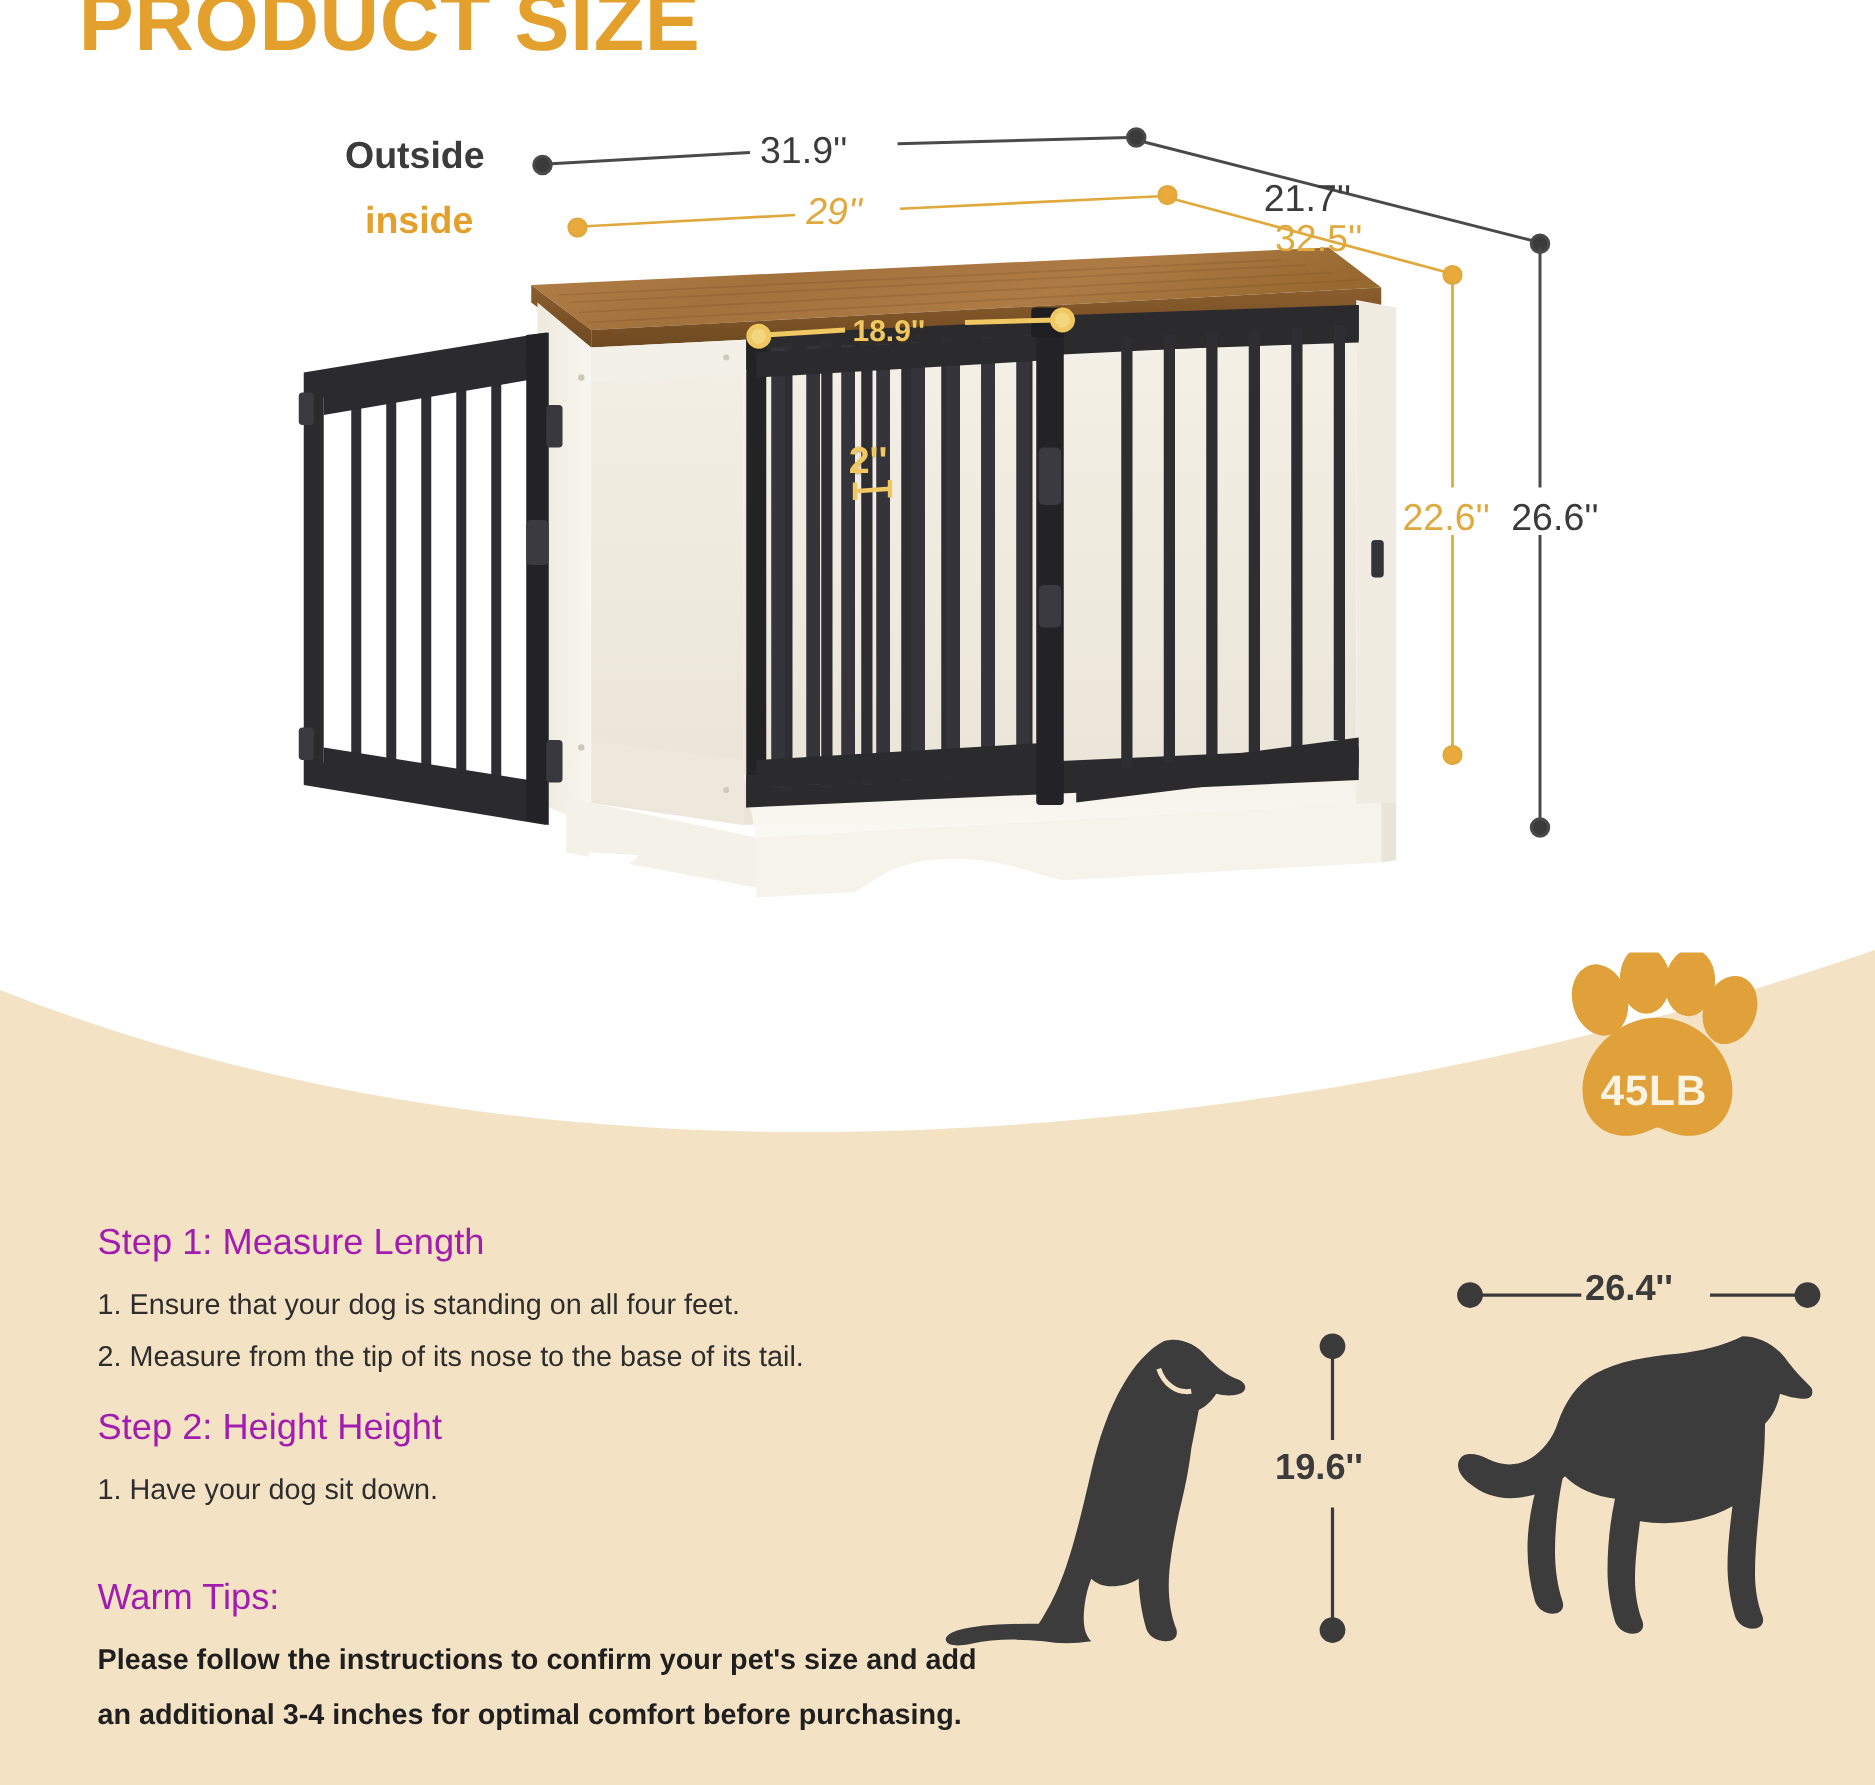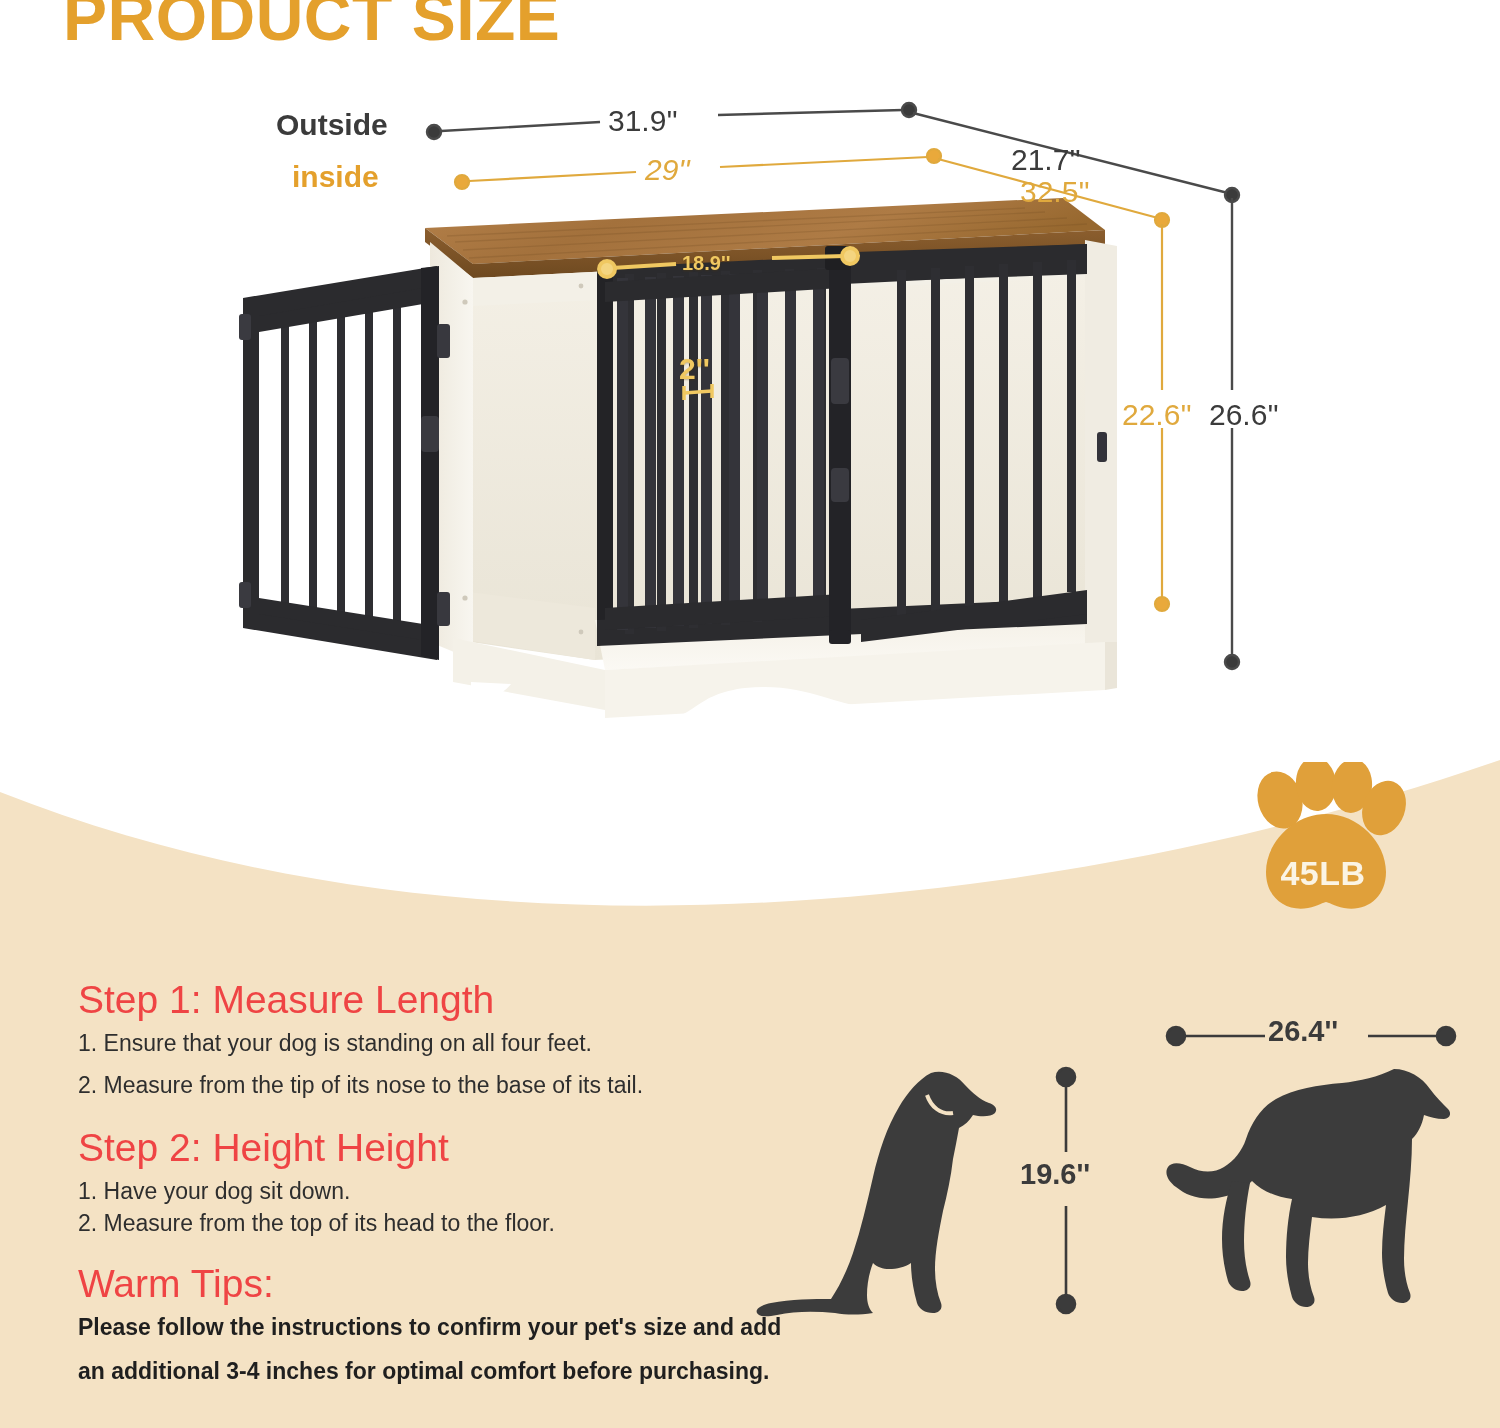--- a/index.html
+++ b/index.html
@@ -29,39 +29,39 @@
   .dim-text{position:absolute;font-size:30px;white-space:nowrap;}
   .dim-dark{color:#3B3B3B;}
   .dim-gold{color:#E0A93D;}
 
   .t-319{left:608px;top:104px;}
   .t-29{left:645px;top:153px;font-style:italic;}
   .t-217{left:1011px;top:143px;}
   .t-191{left:1020px;top:175px;}
   .t-226{left:1122px;top:398px;}
   .t-266{left:1209px;top:398px;}
-  .t-189{left:682px;top:252px;font-size:20px;font-weight:bold;color:#F0C861;text-shadow:0 1px 2px rgba(90,60,0,.35);}
+  .t-189{left:682px;top:252px;font-size:24px;font-weight:bold;color:#F0C861;text-shadow:0 1px 2px rgba(90,60,0,.35);}
   .t-2ft{left:679px;top:352px;font-size:30px;font-weight:bold;color:#F0C861;text-shadow:0 1px 2px rgba(90,60,0,.35);}
 
   
   .vec{position:absolute;left:0;top:0;width:1500px;height:1428px;pointer-events:none;}
 
   
   .paw{position:absolute;left:1238px;top:762px;width:170px;height:160px;}
   .paw .lb{
     position:absolute;left:0;top:92px;width:170px;text-align:center;
     font-size:34px;font-weight:bold;color:#FBF4E4;letter-spacing:0.5px;
   }
 
   
   .howto{
     position:absolute;left:78px;top:916px;
     font-size:38px;font-weight:bold;color:#E4A02C;white-space:nowrap;
   }
-  .step-h{position:absolute;left:78px;font-size:39px;color:#ef4444;white-space:nowrap;}
+  .step-h{position:absolute;left:78px;font-size:29px;color:#a21caf;white-space:nowrap;}
   .step-l{position:absolute;left:78px;font-size:23px;color:#2E2E2E;white-space:nowrap;}
   .s1h{top:978px;}
   .s1a{top:1030px;}
   .s1b{top:1072px;}
   .s2h{top:1126px;}
   .s2a{top:1178px;}
   .s2b{top:1210px;}
   .wth{top:1262px;}
   .wt-line{position:absolute;left:78px;font-size:23px;font-weight:bold;color:#1F1F1F;white-space:nowrap;}
   .wt1{top:1314px;}
@@ -326,21 +326,20 @@
     <div class="lb">45LB</div>
   </div>
 
 
   <div class="step-h s1h">Step 1: Measure Length</div>
   <div class="step-l s1a">1. Ensure that your dog is standing on all four feet.</div>
   <div class="step-l s1b">2. Measure from the tip of its nose to the base of its tail.</div>
 
   <div class="step-h s2h">Step 2: Height Height</div>
   <div class="step-l s2a">1. Have your dog sit down.</div>
-  <div class="step-l s2b">2. Measure from the top of its head to the floor.</div>
 
   <div class="step-h wth">Warm Tips:</div>
   <div class="wt-line wt1">Please follow the instructions to confirm your pet's size and add</div>
   <div class="wt-line wt2">an additional 3-4 inches for optimal comfort before purchasing.</div>
 
   <div class="dog-sit">
     <svg width="245" height="290" viewBox="0 0 245 290">
       <path fill="#3C3C3C" d="M176,18 C188,14 202,20 210,30 C218,38 224,44 234,48
         C240,50 243,54 240,58 C236,62 226,62 218,60 C214,66 210,70 204,73
         C202,84 200,94 198,104 C196,122 192,140 188,156 C184,176 180,196 180,214

